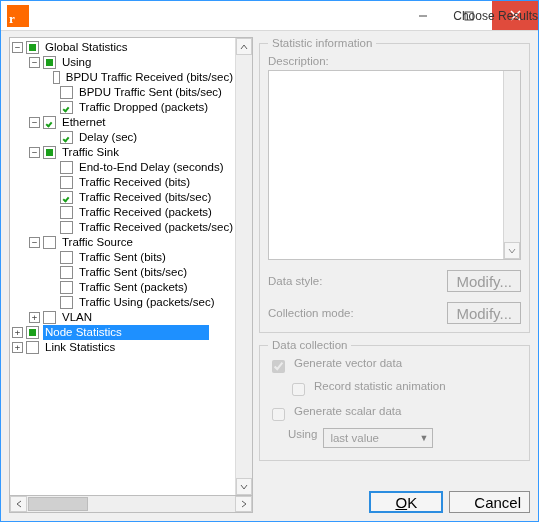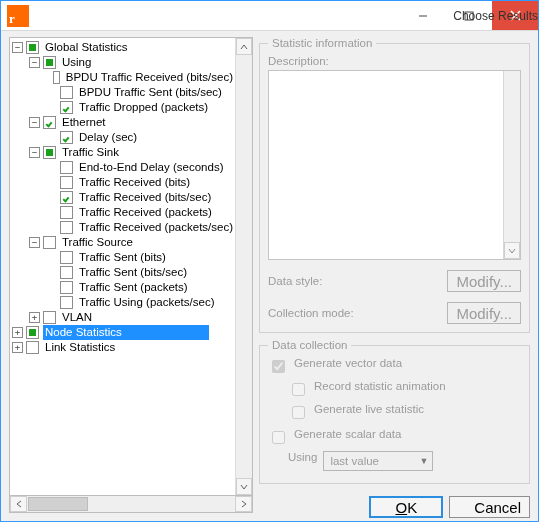--- a/index.html
+++ b/index.html
@@ -313,24 +313,20 @@
       <fieldset>
         <legend>Data collection</legend>
         <label class="check-row">
           <input type="checkbox" checked="" disabled="" style="">
           <span>Generate vector data</span>
         </label>
         <label class="check-row indent">
           <input type="checkbox" disabled="" style="">
           <span>Record statistic animation</span>
         </label>
-        <label class="check-row indent">
-          <input type="checkbox" disabled="" style="">
-          <span>Generate live statistic</span>
-        </label>
         <label class="check-row" style="margin-top:6px">
           <input type="checkbox" disabled="" style="">
           <span>Generate scalar data</span>
         </label>
         <div class="check-row indent">
           <span class="gray">Using</span>
           <div class="select">
             <span>last value</span>
             <span class="arrd">▼</span>
           </div>

